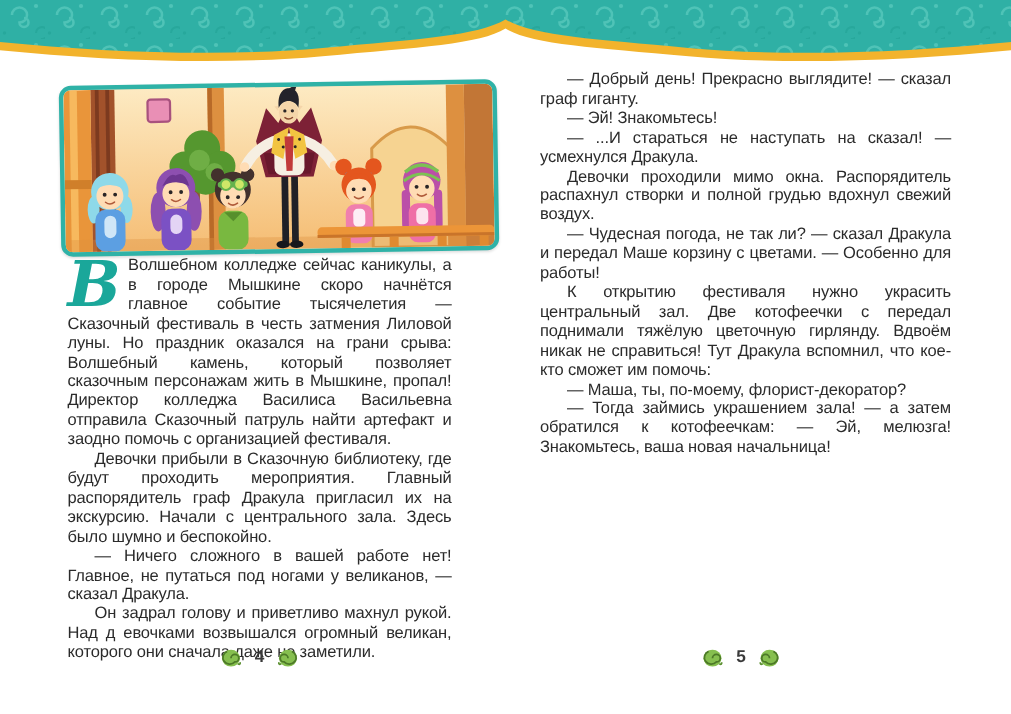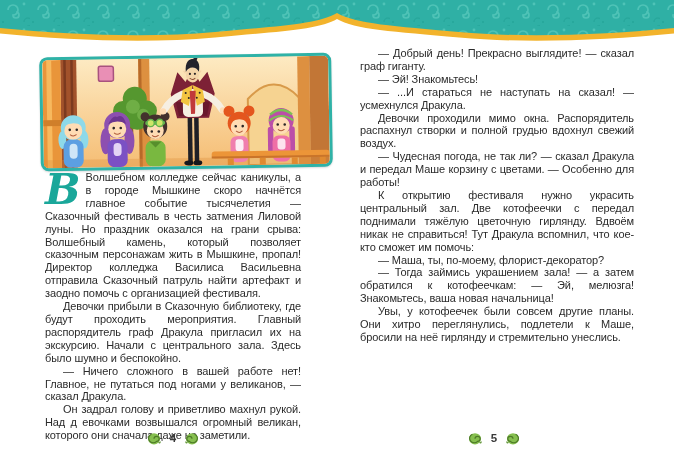--- a/index.html
+++ b/index.html
@@ -213,21 +213,20 @@
 
 <div class="textcol right">
   <p>— Добрый день! Прекрасно выглядите! — сказал граф гиганту.</p>
   <p>— Эй! Знакомьтесь!</p>
   <p>— ...И стараться не наступать на сказал! — усмехнулся Дракула.</p>
   <p>Девочки проходили мимо окна. Распорядитель распахнул створки и полной грудью вдохнул свежий воздух.</p>
   <p>— Чудесная погода, не так ли? — сказал Дракула и передал Маше корзину с цветами. — Особенно для работы!</p>
   <p>К открытию фестиваля нужно украсить центральный зал. Две котофеечки с передал поднимали тяжёлую цветочную гирлянду. Вдвоём никак не справиться! Тут Дракула вспомнил, что кое-кто сможет им помочь:</p>
   <p>— Маша, ты, по-моему, флорист-декоратор?</p>
   <p>— Тогда займись украшением зала! — а затем обратился к котофеечкам: — Эй, мелюзга! Знакомьтесь, ваша новая начальница!</p>
-  <p>Увы, у котофеечек были совсем другие планы. Они хитро переглянулись, подлетели к Маше, бросили на неё гирлянду и стремительно унеслись.</p>
 </div>
 
 <div class="footer left">
   <svg class="snail" viewBox="0 0 14 13">
     <ellipse cx="7" cy="6.8" rx="6" ry="5.6" fill="#86bf4f"></ellipse>
     <path d="M7,6.8 a2.6,2.5 0 1,1 2.6,2.5 a4.6,4.4 0 1,1 -5.2,-7" stroke="#4d7a28" stroke-width="1.2" fill="none"></path>
     <path d="M11.5,10.5 Q13.5,11.5 13,9.5" stroke="#5a8f2f" stroke-width="1.2" fill="none"></path>
   </svg>
   <span class="page-num">4</span>
   <svg class="snail" viewBox="0 0 14 13" style="transform:scaleX(-1);">

